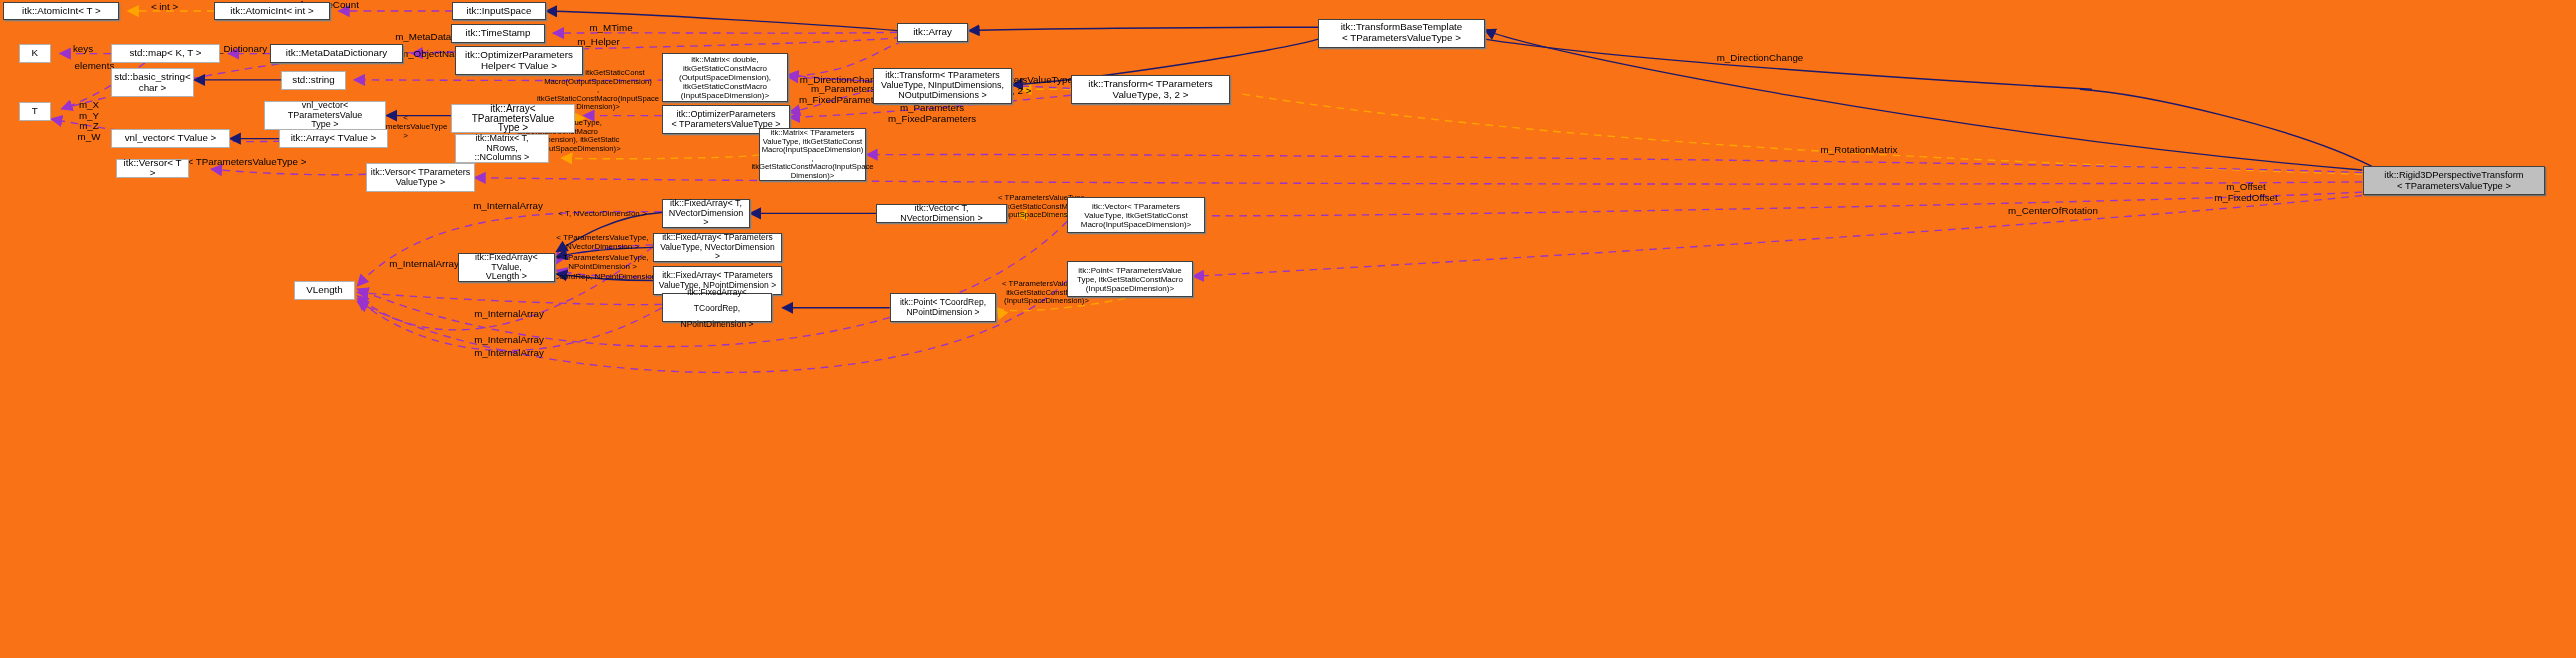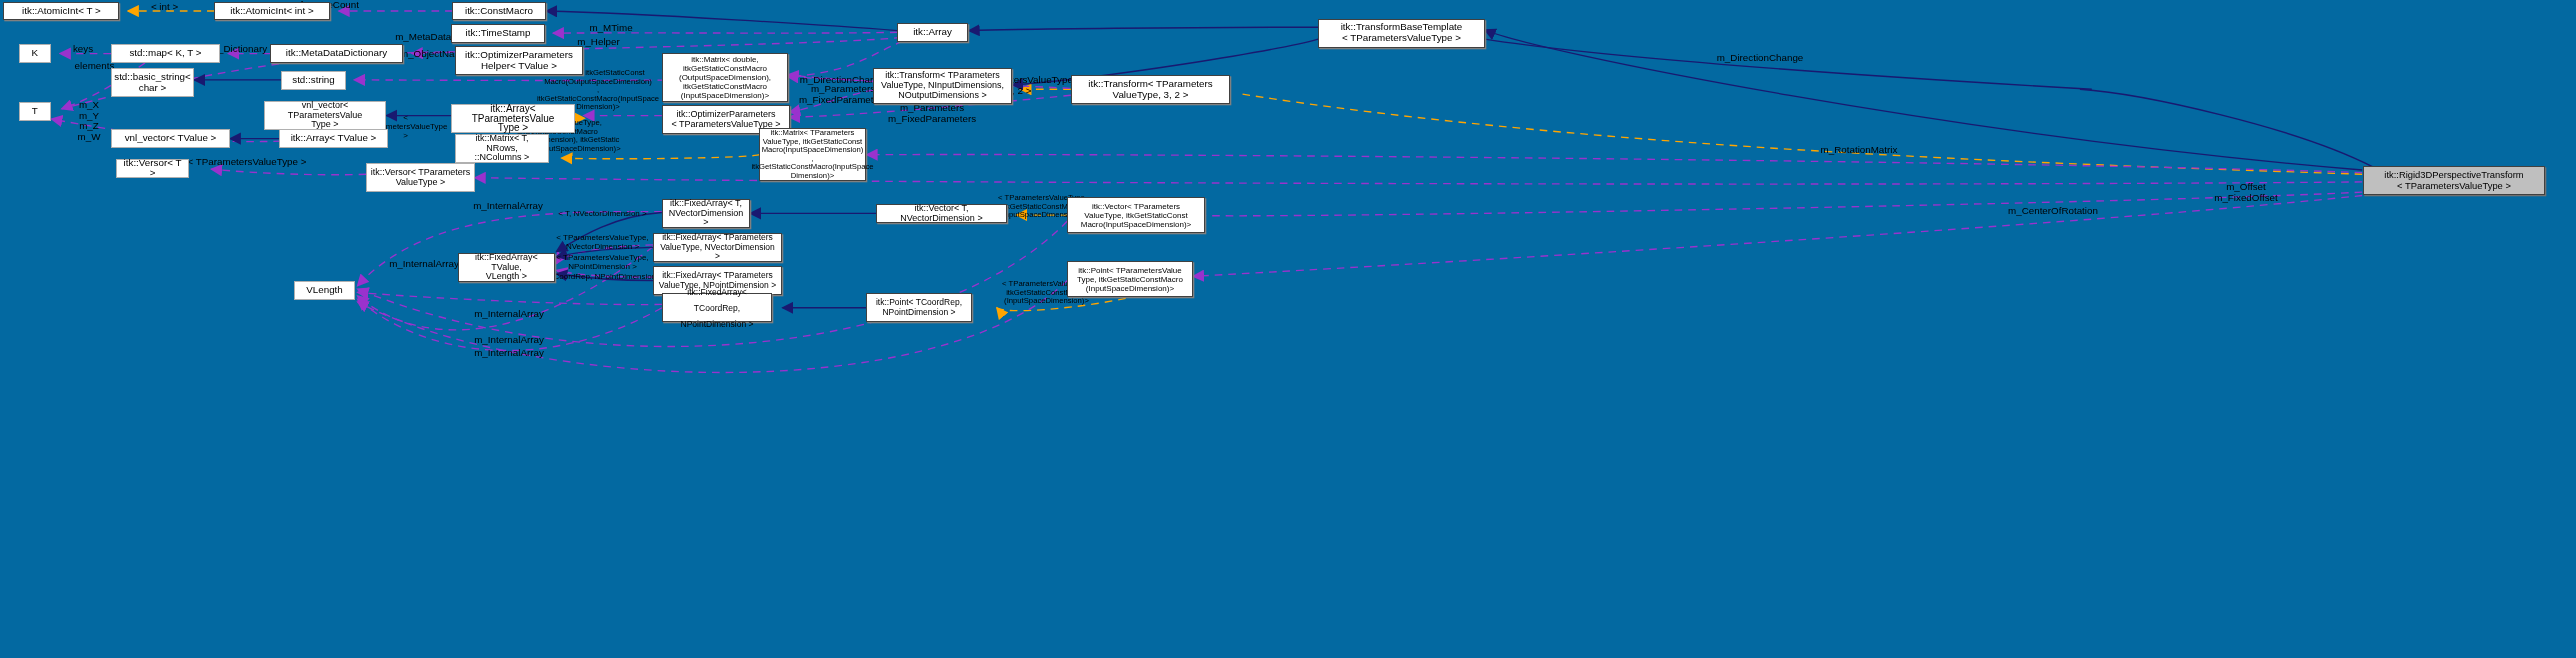--- a/index.html
+++ b/index.html
@@ -4,21 +4,21 @@
 <style>
   html, body {
     margin: 0;
     padding: 0;
     background: #ffffff;
   }
   #diagram {
     position: relative;
     width: 2576px;
     height: 658px;
-    background: #0369a1;
+    background: #f97316;
     font-family: "Liberation Sans", sans-serif;
     overflow: hidden;
   }
   svg#edges {
     position: absolute;
     left: 0;
     top: 0;
     width: 2576px;
     height: 658px;
     pointer-events: none;
@@ -132,21 +132,21 @@
       <path d="M768,291 C720,292 680,296 654,302" stroke="#191970" marker-end="url(#arrowNavy)"></path>
       <path d="M768,330 C720,330 680,326 654,322" stroke="#191970" marker-end="url(#arrowNavy)"></path>
       <path d="M778,250 C720,254 680,280 654,296" stroke="#191970" marker-end="url(#arrowNavy)"></path>
       <path d="M1259,100 C1260,100 1262,100 1263,100" stroke="#191970"></path>
       <path d="M1550,46 C1500,60 1300,92 1190,100" stroke="#191970" marker-end="url(#arrowNavy)"></path>
     </g>
   </svg>
 
   <div class="node solid" style="left:3.4px;top:1.7px;width:116px;height:18.7px">itk::AtomicInt&lt; T &gt;</div>
   <div class="node solid" style="left:214px;top:1.7px;width:116px;height:18.7px">itk::AtomicInt&lt; int &gt;</div>
-  <div class="node solid" style="left:452px;top:1.7px;width:94px;height:18.7px">itk::ConstMacro</div>
+  <div class="node solid" style="left:452px;top:1.7px;width:94px;height:18.7px">itk::InputSpace</div>
   <div class="node solid" style="left:451px;top:24px;width:94px;height:18.7px">itk::TimeStamp</div>
   <div class="node solid" style="left:897px;top:23px;width:71px;height:18.7px">itk::Array</div>
   <div class="node solid" style="left:1318px;top:18.7px;width:167px;height:29px">itk::TransformBaseTemplate
 &lt; TParametersValueType &gt;</div>
   <div class="node" style="left:18.7px;top:44px;width:32px;height:18.7px">K</div>
   <div class="node" style="left:111px;top:44px;width:109px;height:18.7px">std::map&lt; K, T &gt;</div>
   <div class="node solid" style="left:270px;top:44px;width:133px;height:18.7px">itk::MetaDataDictionary</div>
   <div class="node solid" style="left:455px;top:46px;width:128px;height:29px">itk::OptimizerParameters
 Helper&lt; TValue &gt;</div>
   <div class="node solid" style="left:662px;top:53px;width:126px;height:49px;font-size:8px;line-height:9px">itk::Matrix&lt; double,
@@ -194,21 +194,21 @@
   <div class="node solid" style="left:458px;top:253px;width:97px;height:29px;font-size:9px;line-height:9.8px">itk::FixedArray&lt; TValue,
 VLength &gt;</div>
   <div class="node solid" style="left:653px;top:266px;width:129px;height:29px;font-size:8.5px;line-height:9.4px">itk::FixedArray&lt; TParameters
 ValueType, NPointDimension &gt;</div>
   <div class="node solid" style="left:1067px;top:261px;width:126px;height:36px;font-size:8px;line-height:9px">itk::Point&lt; TParametersValue
 Type, itkGetStaticConstMacro
 (InputSpaceDimension)&gt;</div>
   <div class="node" style="left:294px;top:281px;width:61px;height:18.7px">VLength</div>
   <div class="node solid" style="left:662px;top:293px;width:110px;height:29px;font-size:8.5px;line-height:16px">itk::FixedArray&lt; TCoordRep,
 NPointDimension &gt;</div>
-  <div class="node solid" style="left:866px;top:293px;width:106px;height:29px;font-size:8.5px;line-height:9.4px">itk::Point&lt; TCoordRep,
+  <div class="node solid" style="left:890px;top:293px;width:106px;height:29px;font-size:8.5px;line-height:9.4px">itk::Point&lt; TCoordRep,
 NPointDimension &gt;</div>
 
   <div class="edge-label" style="left:129px;top:1.7px;width:71px">&lt; int &gt;</div>
   <div class="edge-label" style="left:194px;top:0px;width:245px">m_ReferenceCount</div>
   <div class="edge-label" style="left:553px;top:23px;width:116px">m_MTime</div>
   <div class="edge-label" style="left:372px;top:32px;width:146px">m_MetaDataDictionary</div>
   <div class="edge-label" style="left:189px;top:44px;width:99px">m_Dictionary</div>
   <div class="edge-label" style="left:60px;top:44px;width:46px">keys</div>
   <div class="edge-label" style="left:378px;top:49px;width:112px">m_ObjectName</div>
   <div class="edge-label" style="left:63px;top:61px;width:63px">elements</div>

